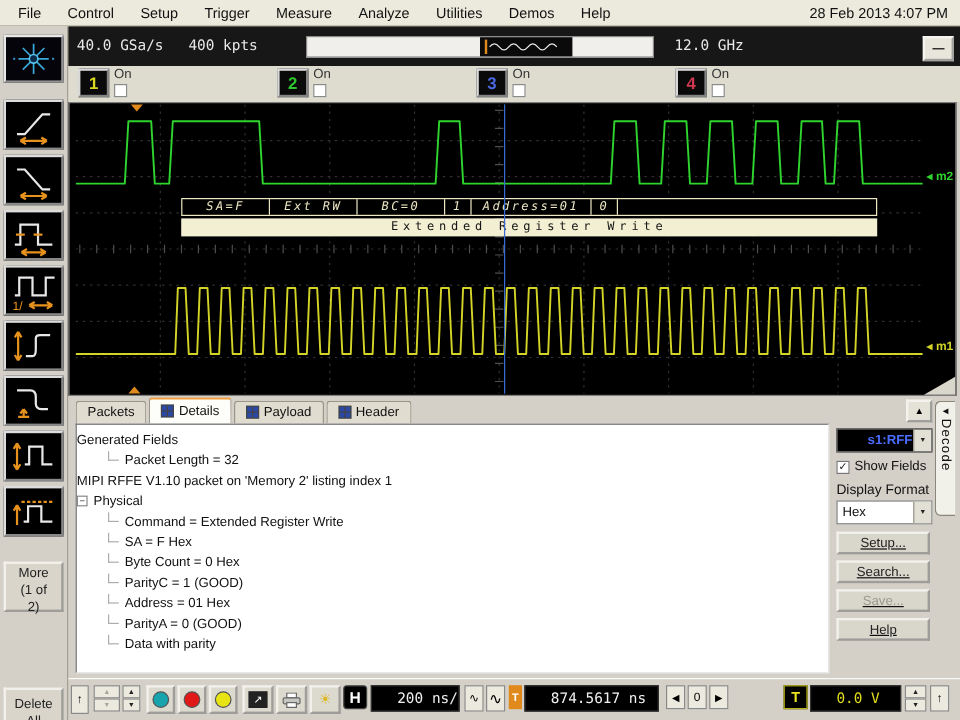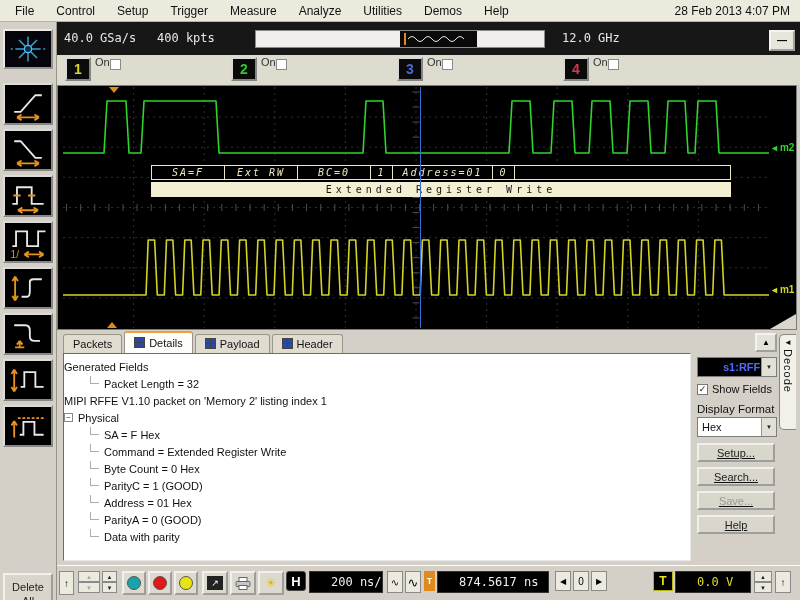--- a/index.html
+++ b/index.html
@@ -36,21 +36,21 @@
   .hthumb{position:absolute;left:144px;top:0;width:77px;height:16px;background:#0a0a0a;}
   .hthumb svg{display:block;width:100%;height:100%;}
   .minbtn{position:absolute;left:712px;top:8px;width:26px;height:21px;background:#e8e5da;
           border:2px outset #f6f4ee;font-size:10px;font-weight:bold;line-height:10px;padding:0;}
 
   
   .chrow{position:absolute;left:57px;top:55px;width:743px;height:30px;background:#dedbcf;}
   .ch-group{position:absolute;top:2px;display:flex;}
   .ch-btn{width:26px;height:24px;background:#0a0a0a;border:2px outset #d8d8d8;
           font-weight:bold;font-size:14px;line-height:19px;text-align:center;padding:0;}
-  .ch-meta{margin-left:4px;display:flex;flex-direction:row;font-size:11px;line-height:11px;color:#333;}
+  .ch-meta{margin-left:4px;display:flex;flex-direction:column;font-size:11px;line-height:11px;color:#333;}
   .ch-check{width:11px;height:11px;background:#fff;border:1px solid #8a8a8a;margin-top:2px;}
 
   
   .wavearea{position:absolute;left:57px;top:85px;width:740px;height:245px;background:#000;
             border:1px solid #7c7c7c;}
   .plot{position:absolute;left:5px;top:1px;width:706px;height:241px;}
   .plot svg{position:absolute;left:0;top:0;}
   .trigline{position:absolute;top:0;width:1px;height:241px;background:#3a6cd8;z-index:6;}
   .bus{position:absolute;left:88px;top:78px;width:580px;z-index:4;}
   .bus-fields{display:flex;height:15px;background:#000;border:1px solid #ece6c2;font-style:italic;}
@@ -221,20 +221,24 @@
           </svg>
       </button>
       <button class="side-btn">
         <svg viewBox="0 0 50 41" fill="none">
             <path d="M10 33 V15 M10 15 l-3 5 M10 15 l3 5" stroke="#e8921e" stroke-width="2"></path>
         <path d="M14 12 H44" stroke="#e8921e" stroke-width="2" stroke-dasharray="3 2"></path>
         <path d="M16 30 H20 V16 H32 V30 H42" stroke="#e8e8e8" stroke-width="2"></path>
           </svg>
       </button>
     </div>
+    <button class="gray-btn more">
+      <div>More</div>
+      <div>(1 of 2)</div>
+    </button>
     <button class="gray-btn del">
       <div>Delete</div>
       <div>All</div>
     </button>
   </div>
 
   <div class="acqbar">
     <span class="acq-text" style="left:7px">40.0 GSa/s</span>
     <span class="acq-text" style="left:100px">400 kpts</span>
     <div class="hscroll">
@@ -433,25 +437,25 @@
         </div>
         <div class="tree-row i0">
           <span>MIPI RFFE V1.10 packet on 'Memory 2' listing index 1</span>
         </div>
         <div class="tree-row i0">
           <span class="tree-exp">−</span>
           <span>Physical</span>
         </div>
         <div class="tree-row i1">
           <span class="tree-l"></span>
+          <span>Command = Extended Register Write</span>
+        </div>
+        <div class="tree-row i1">
+          <span class="tree-l"></span>
           <span>SA = F Hex</span>
-        </div>
-        <div class="tree-row i1">
-          <span class="tree-l"></span>
-          <span>Command = Extended Register Write</span>
         </div>
         <div class="tree-row i1">
           <span class="tree-l"></span>
           <span>Byte Count = 0 Hex</span>
         </div>
         <div class="tree-row i1">
           <span class="tree-l"></span>
           <span>ParityC = 1 (GOOD)</span>
         </div>
         <div class="tree-row i1">

